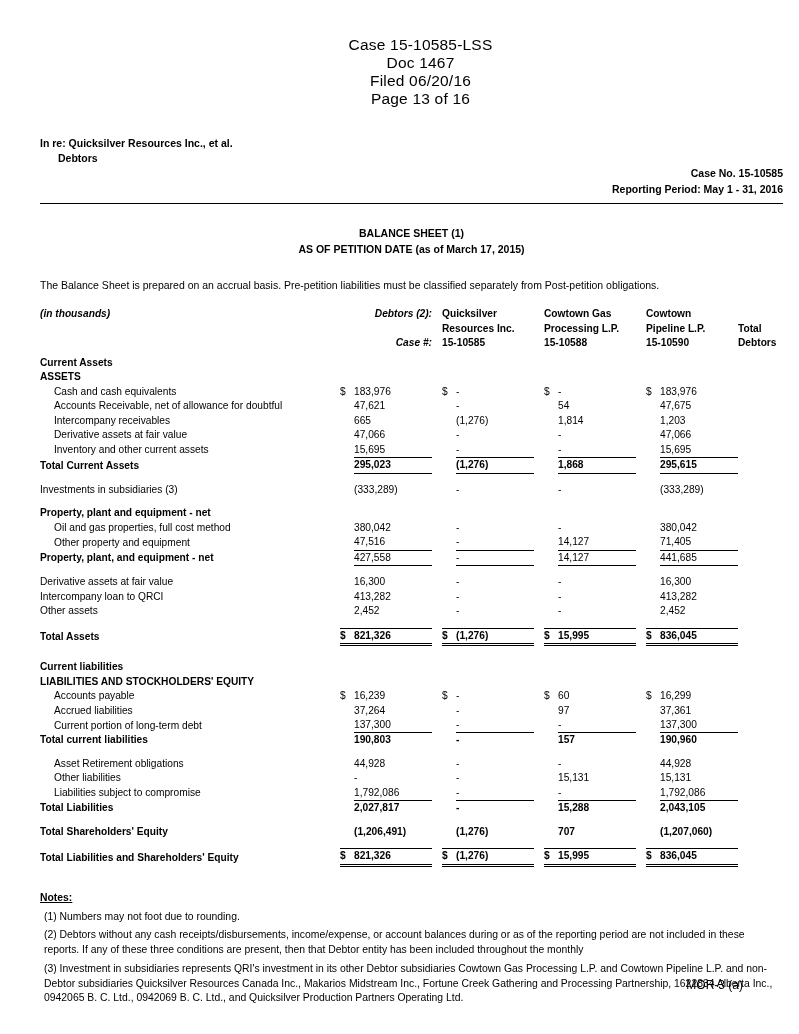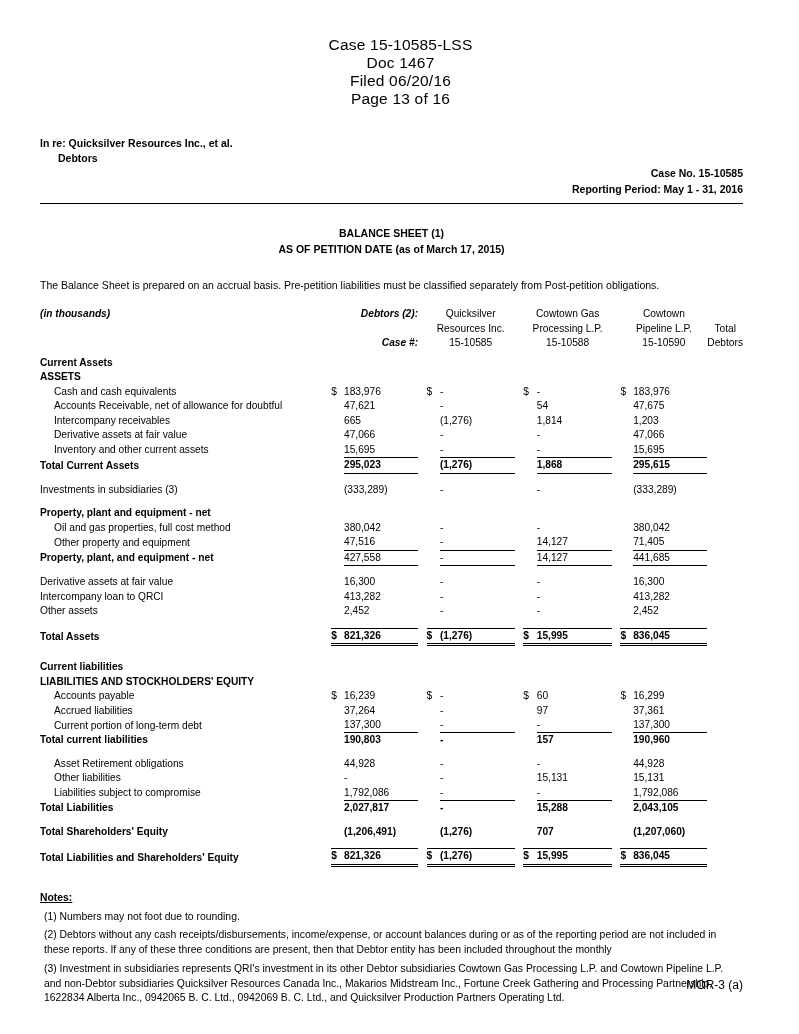--- a/index.html
+++ b/index.html
@@ -9,21 +9,21 @@
   }
   body {
     font-family: "Liberation Sans", sans-serif;
     color: #000000;
   }
   .page {
     position: relative;
     width: 799px;
     height: 1034px;
     box-sizing: border-box;
-    padding: 14px 56px 10px 40px;
+    padding: 14px 16px 10px 40px;
     background: #ffffff;
     overflow: hidden;
   }
   .court-header {
     text-align: center;
     font-size: 15.5px;
     letter-spacing: 0.2px;
     margin-top: 4px;
     margin-bottom: 10px;
     white-space: pre;
@@ -67,21 +67,21 @@
     vertical-align: bottom;
     line-height: 1.42;
     white-space: nowrap;
   }
   .col-label { width: 300px; }
   .col-cur   { width: 14px; text-align: left; }
   .col-num   { width: 78px; text-align: right; padding-right: 2px; }
   .col-gap   { width: 10px; }
 
   .hdr-italic { font-style: italic; font-weight: bold; }
-  .hdr-center { text-align: center; font-weight: normal; }
+  .hdr-center { font-weight: bold; }
   .hdr-right  { text-align: right; font-weight: bold; font-style: italic; }
 
   .b { font-weight: bold; }
   .indent1 { padding-left: 14px !important; }
 
   .ul-single .num, .ul-single .cur { border-bottom: 1px solid #000; }
   .ul-double .num, .ul-double .cur {
     border-bottom: 3px double #000;
   }
   .topline .num, .topline .cur { border-top: 1px solid #000; }

